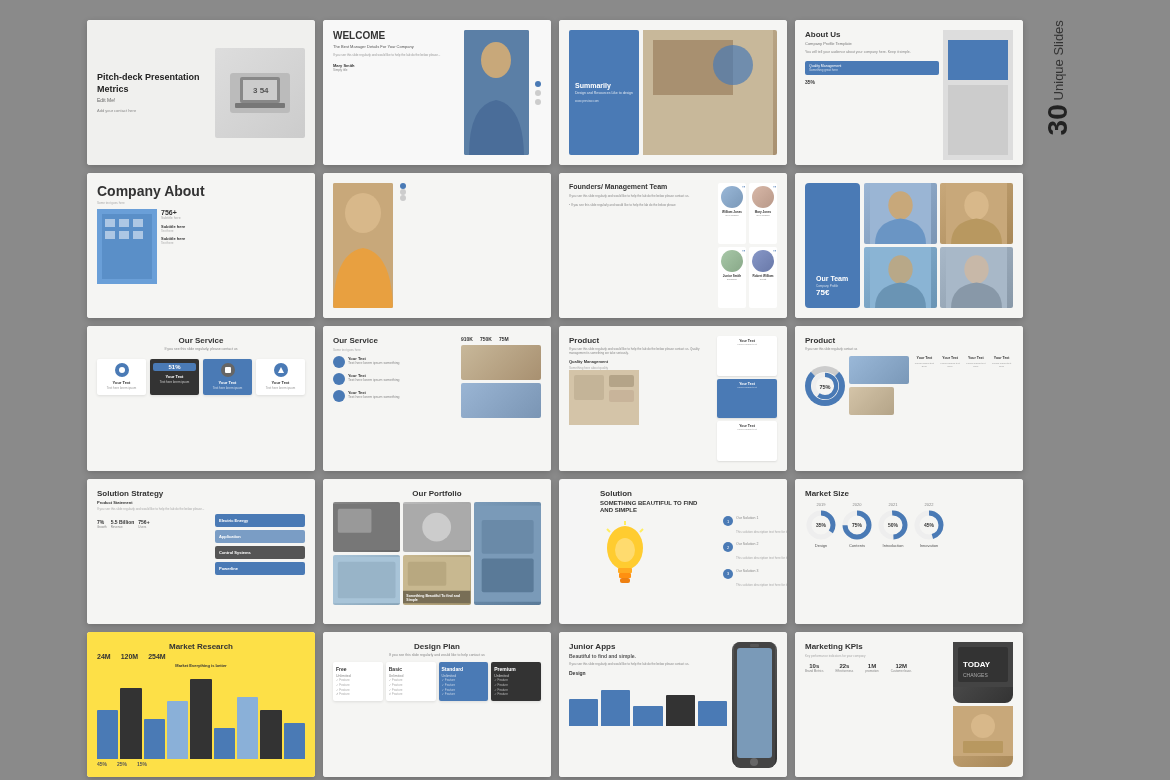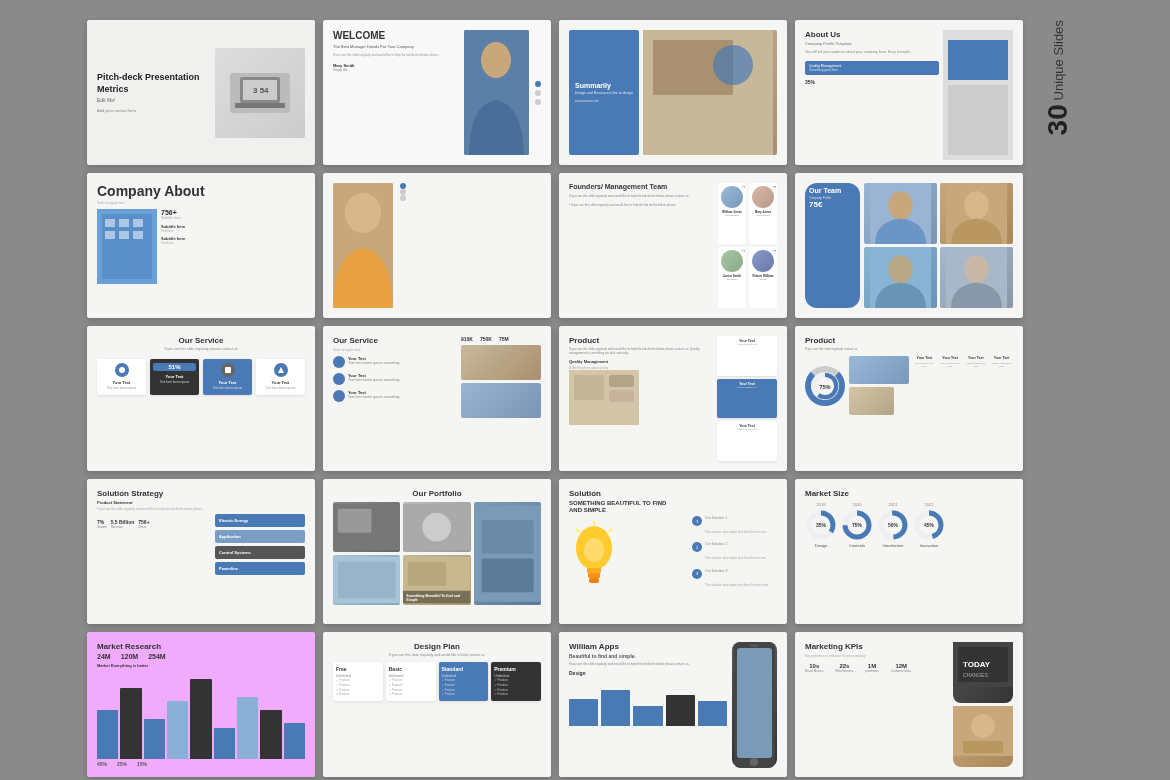--- a/index.html
+++ b/index.html
@@ -333,25 +333,25 @@
 
     
     .slide-8 .slide-inner {
       background: #f5f5f3;
       display: flex;
       gap: 4px;
     }
     .slide-8 .team-left {
       width: 55px;
       background: #4a7ab5;
-      border-radius: 12px;
-      padding: 4px;
+      border-radius: 4px;
+      padding: 11px;
       display: flex;
       flex-direction: column;
-      justify-content: flex-start;
+      justify-content: flex-end;
     }
     .slide-8 .team-title {
       font-size: 7px;
       font-weight: bold;
       color: white;
     }
     .slide-8 .team-stat {
       font-size: 8px;
       font-weight: bold;
       color: white;
@@ -718,20 +718,21 @@
       font-size: 3.5px;
       color: white;
       font-weight: bold;
     }
 
     
     .slide-15 .slide-inner {
       background: #f5f5f3;
       display: flex;
       gap: 16px;
+      margin-left: 31px;
     }
     .slide-15 .sol-left {
       flex: 1;
     }
     .slide-15 .sol-title {
       font-size: 8px;
       font-weight: bold;
       color: #333;
       margin-bottom: 2px;
     }
@@ -797,23 +798,24 @@
       margin-bottom: 2px;
     }
     .ms-label {
       font-size: 4px;
       color: #555;
     }
 
     
     
     .slide-17 .slide-inner {
-      background: #f0abfc;
+      background: #fde047;
       display: flex;
       flex-direction: column;
+      text-align: center;
     }
     .slide-17 .mr-title {
       font-size: 8px;
       font-weight: bold;
       color: #333;
       margin-bottom: 2px;
     }
     .slide-17 .mr-stats {
       display: flex;
       gap: 10px;
@@ -1651,21 +1653,21 @@
               ✓ Feature<br>✓ Feature<br>✓ Feature<br>✓ Feature
             </div>
           </div>
         </div>
       </div>
     </div>
 
     <div class="slide slide-19">
       <div class="slide-inner">
         <div class="ma-left">
-          <div class="ma-title">William Apps</div>
+          <div class="ma-title">Junior Apps</div>
           <div class="ma-sub">Beautiful to find and simple.</div>
           <div class="ma-text">
             If you see this slide regularly and would like to help the lab do the below please contact us.
           </div>
           <div style="font-size:5px;font-weight:bold;color:#333;margin-top:4px;">Design</div>
           <div class="ma-chart">
             <div class="ma-bar b1"></div>
             <div class="ma-bar b2"></div>
             <div class="ma-bar b3"></div>
             <div class="ma-bar b4"></div>

